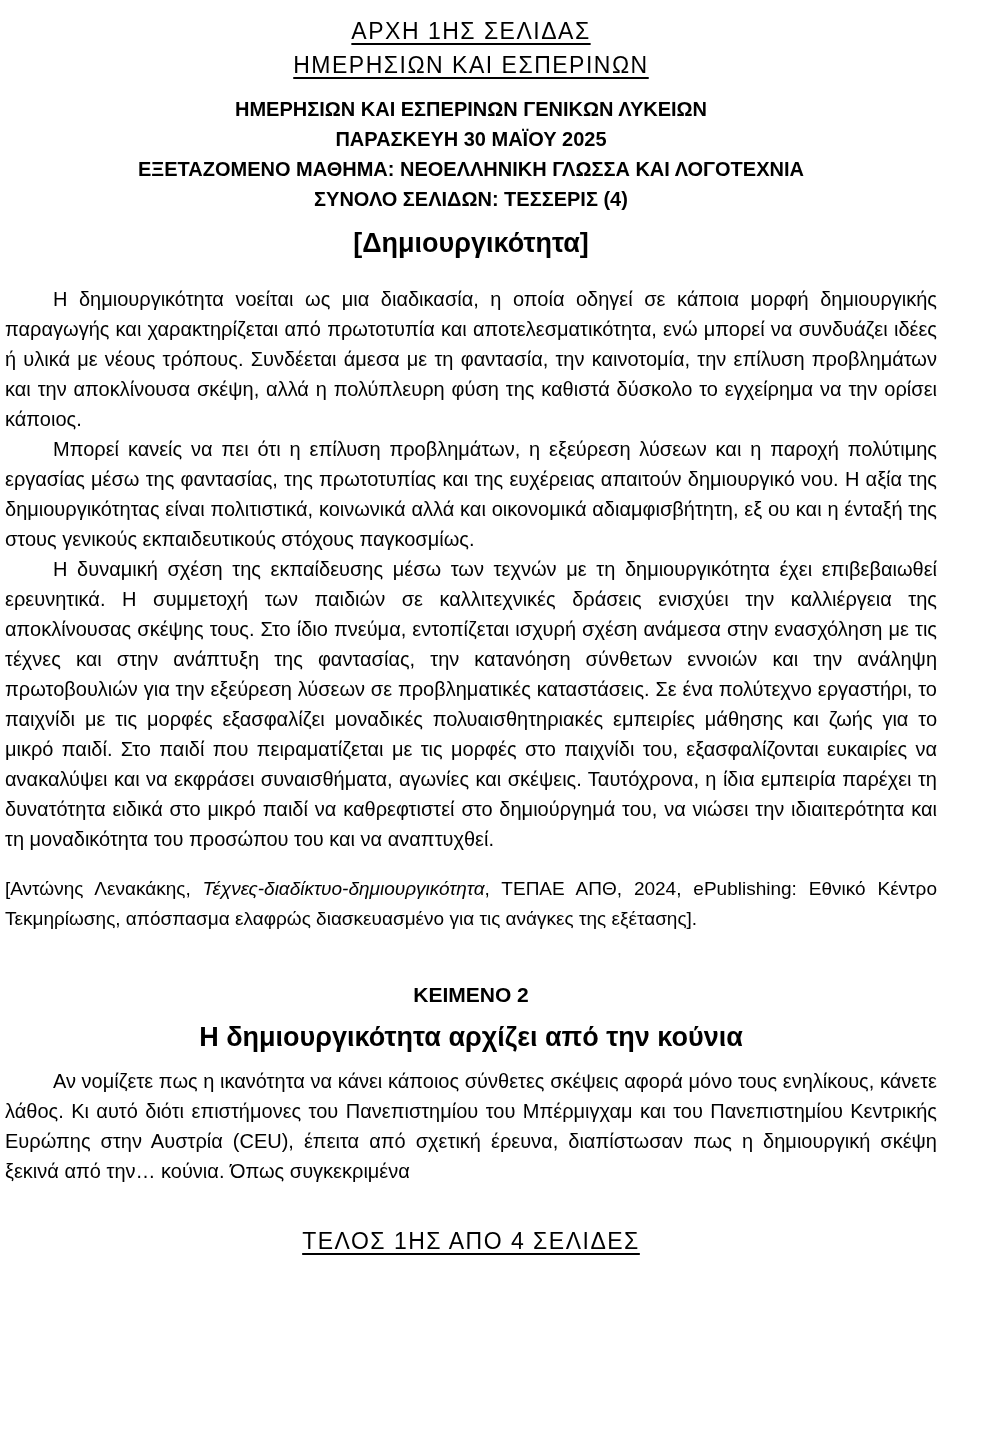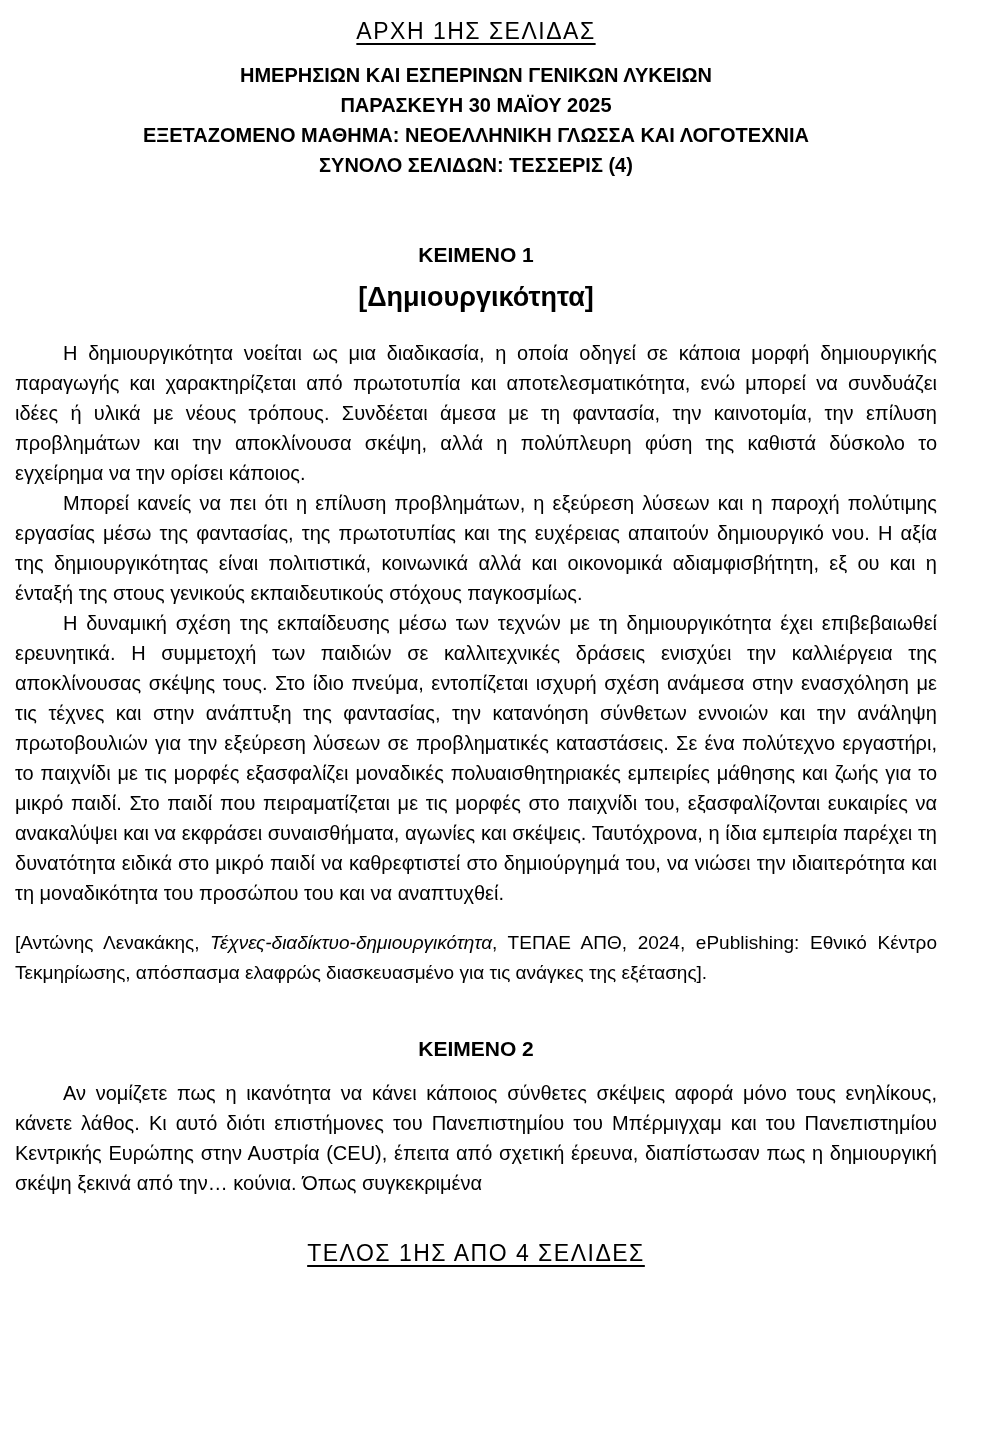--- a/index.html
+++ b/index.html
@@ -11,21 +11,21 @@
     width: 990px;
     height: 1456px;
     color: #000000;
     font-family: "Liberation Sans", "DejaVu Sans", sans-serif;
     overflow: hidden;
   }
   .page {
     box-sizing: border-box;
     width: 990px;
     height: 1157px;
-    padding: 14px 53px 0 15px;
+    padding: 14px 53px 0 5px;
   }
   .doc-header {
     text-align: center;
     font-size: 23px;
     line-height: 34px;
     letter-spacing: 1.5px;
     font-weight: 400;
   }
   .doc-header .u {
     text-decoration: underline;
@@ -85,43 +85,44 @@
     text-underline-offset: 4px;
   }
 </style>
 </head>
 <body>
 
 <div class="page">
 
   <div class="doc-header">
     <div><span class="u">ΑΡΧΗ 1ΗΣ ΣΕΛΙΔΑΣ</span></div>
+    <div><span class="u">ΗΜΕΡΗΣΙΩΝ ΚΑΙ ΕΣΠΕΡΙΝΩΝ</span></div>
   </div>
 
   <div class="title-block">
     <div>ΗΜΕΡΗΣΙΩΝ ΚΑΙ ΕΣΠΕΡΙΝΩΝ ΓΕΝΙΚΩΝ ΛΥΚΕΙΩΝ</div>
     <div>ΠΑΡΑΣΚΕΥΗ 30 ΜΑΪΟΥ 2025</div>
     <div>ΕΞΕΤΑΖΟΜΕΝΟ ΜΑΘΗΜΑ: ΝΕΟΕΛΛΗΝΙΚΗ ΓΛΩΣΣΑ ΚΑΙ ΛΟΓΟΤΕΧΝΙΑ</div>
     <div>ΣΥΝΟΛΟ ΣΕΛΙΔΩΝ: ΤΕΣΣΕΡΙΣ (4)</div>
   </div>
 
-  <h2 class="kheading k1">ΚΕΙΜΕΝΟ 1</h2>
   <h3 class="ksubtitle">[Δημιουργικότητα]</h3>
 
   <div class="body-text">
     <p>Η δημιουργικότητα νοείται ως μια διαδικασία, η οποία οδηγεί σε κάποια μορφή δημιουργικής παραγωγής και χαρακτηρίζεται από πρωτοτυπία και αποτελεσματικότητα, ενώ μπορεί να συνδυάζει ιδέες ή υλικά με νέους τρόπους. Συνδέεται άμεσα με τη φαντασία, την καινοτομία, την επίλυση προβλημάτων και την αποκλίνουσα σκέψη, αλλά η πολύπλευρη φύση της καθιστά δύσκολο το εγχείρημα να την ορίσει κάποιος.</p>
     <p>Μπορεί κανείς να πει ότι η επίλυση προβλημάτων, η εξεύρεση λύσεων και η παροχή πολύτιμης εργασίας μέσω της φαντασίας, της πρωτοτυπίας και της ευχέρειας απαιτούν δημιουργικό νου. Η αξία της δημιουργικότητας είναι πολιτιστικά, κοινωνικά αλλά και οικονομικά αδιαμφισβήτητη, εξ ου και η ένταξή της στους γενικούς εκπαιδευτικούς στόχους παγκοσμίως.</p>
     <p>Η δυναμική σχέση της εκπαίδευσης μέσω των τεχνών με τη δημιουργικότητα έχει επιβεβαιωθεί ερευνητικά. Η συμμετοχή των παιδιών σε καλλιτεχνικές δράσεις ενισχύει την καλλιέργεια της αποκλίνουσας σκέψης τους. Στο ίδιο πνεύμα, εντοπίζεται ισχυρή σχέση ανάμεσα στην ενασχόληση με τις τέχνες και στην ανάπτυξη της φαντασίας, την κατανόηση σύνθετων εννοιών και την ανάληψη πρωτοβουλιών για την εξεύρεση λύσεων σε προβληματικές καταστάσεις. Σε ένα πολύτεχνο εργαστήρι, το παιχνίδι με τις μορφές εξασφαλίζει μοναδικές πολυαισθητηριακές εμπειρίες μάθησης και ζωής για το μικρό παιδί. Στο παιδί που πειραματίζεται με τις μορφές στο παιχνίδι του, εξασφαλίζονται ευκαιρίες να ανακαλύψει και να εκφράσει συναισθήματα, αγωνίες και σκέψεις. Ταυτόχρονα, η ίδια εμπειρία παρέχει τη δυνατότητα ειδικά στο μικρό παιδί να καθρεφτιστεί στο δημιούργημά του, να νιώσει την ιδιαιτερότητα και τη μοναδικότητα του προσώπου του και να αναπτυχθεί.</p>
   </div>
 
   <div class="citation">
     <span>[Αντώνης Λενακάκης, </span><span class="italic">Τέχνες-διαδίκτυο-δημιουργικότητα</span><span>, ΤΕΠΑΕ ΑΠΘ, 2024, ePublishing: Εθνικό Κέντρο Τεκμηρίωσης, απόσπασμα ελαφρώς διασκευασμένο για τις ανάγκες της εξέτασης].</span>
   </div>
 
   <h2 class="kheading k2">ΚΕΙΜΕΝΟ 2</h2>
+  <h3 class="ksubtitle">Η δημιουργικότητα αρχίζει από την κούνια</h3>
 
   <div class="body-text t2">
     <p>Αν νομίζετε πως η ικανότητα να κάνει κάποιος σύνθετες σκέψεις αφορά μόνο τους ενηλίκους, κάνετε λάθος. Κι αυτό διότι επιστήμονες του Πανεπιστημίου του Μπέρμιγχαμ και του Πανεπιστημίου Κεντρικής Ευρώπης στην Αυστρία (CEU), έπειτα από σχετική έρευνα, διαπίστωσαν πως η δημιουργική σκέψη ξεκινά από την… κούνια. Όπως συγκεκριμένα</p>
   </div>
 
   <div class="doc-footer">
     <span class="u">ΤΕΛΟΣ 1ΗΣ ΑΠΟ 4 ΣΕΛΙΔΕΣ</span>
   </div>
 
 </div>

